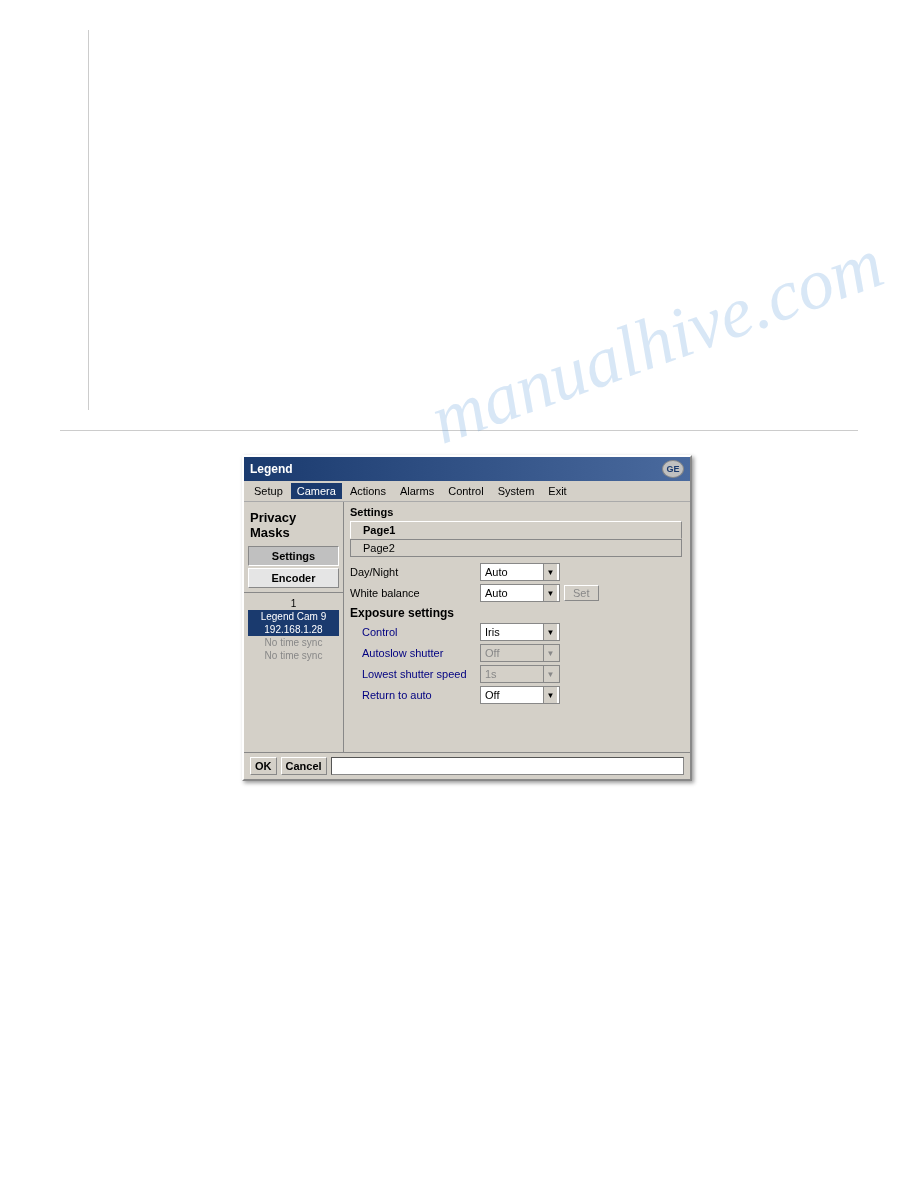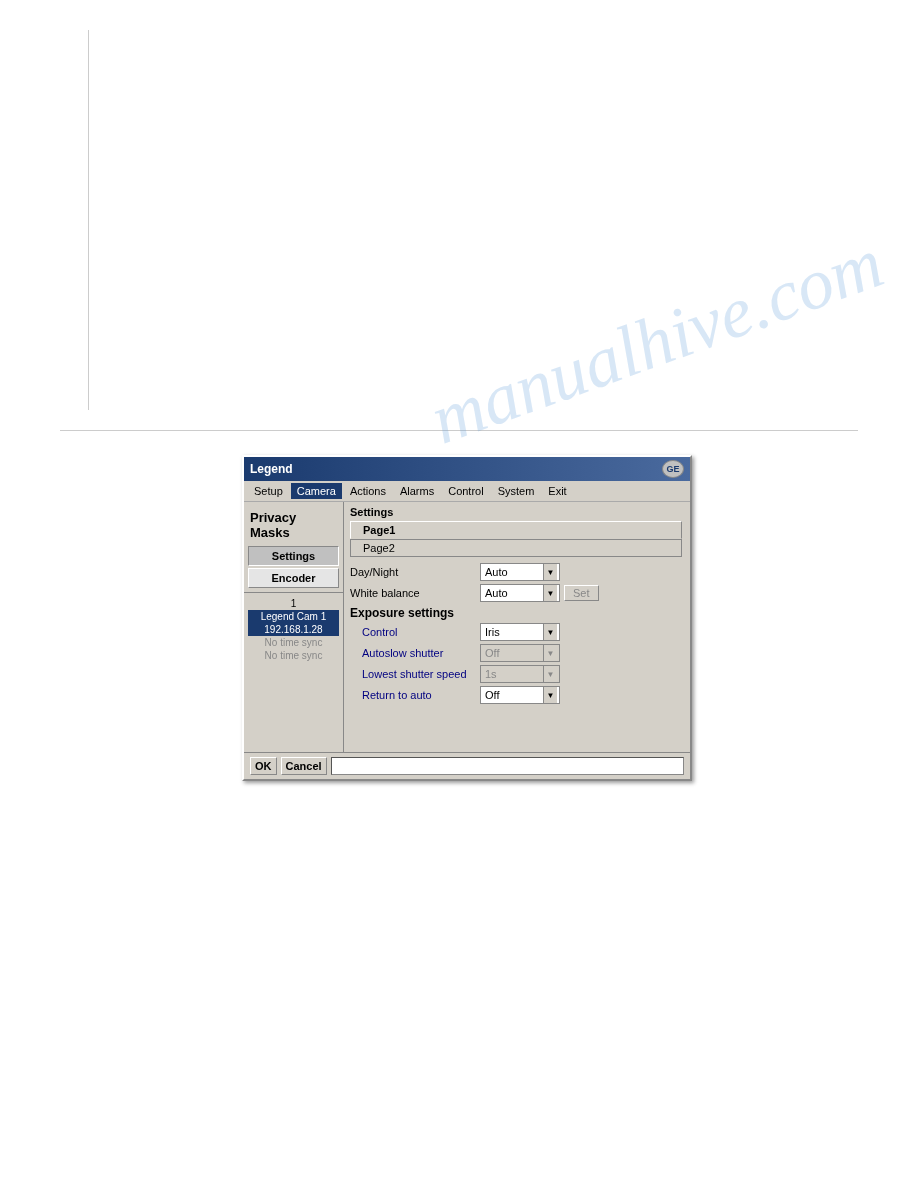--- a/index.html
+++ b/index.html
@@ -332,21 +332,21 @@
 
   <div class="content-area">
 
     <div class="left-sidebar">
       <div class="sidebar-label">Privacy Masks</div>
       <button class="sidebar-btn active">Settings</button>
       <button class="sidebar-btn">Encoder</button>
 
       <div class="camera-info">
         <div class="camera-info-item">1</div>
-        <div class="camera-info-item highlighted">Legend Cam 1</div>
+        <div class="camera-info-item highlighted">Legend Cam 9</div>
         <div class="camera-info-item highlighted">192.168.1.28</div>
         <div class="camera-info-item grayed">No time sync</div>
         <div class="camera-info-item grayed">No time sync</div>
       </div>
     </div>
 
     <div class="right-panel">
       <div class="section-title">Settings</div>
 
       <div class="tabs">

